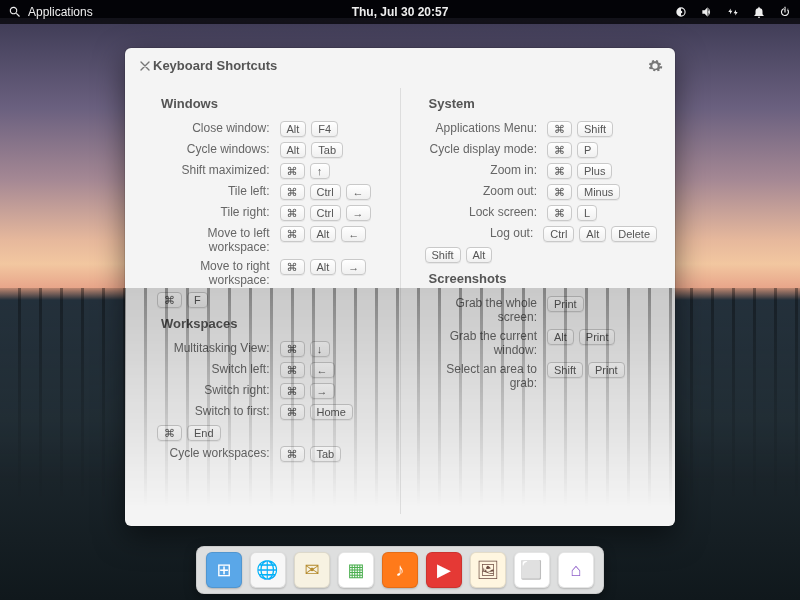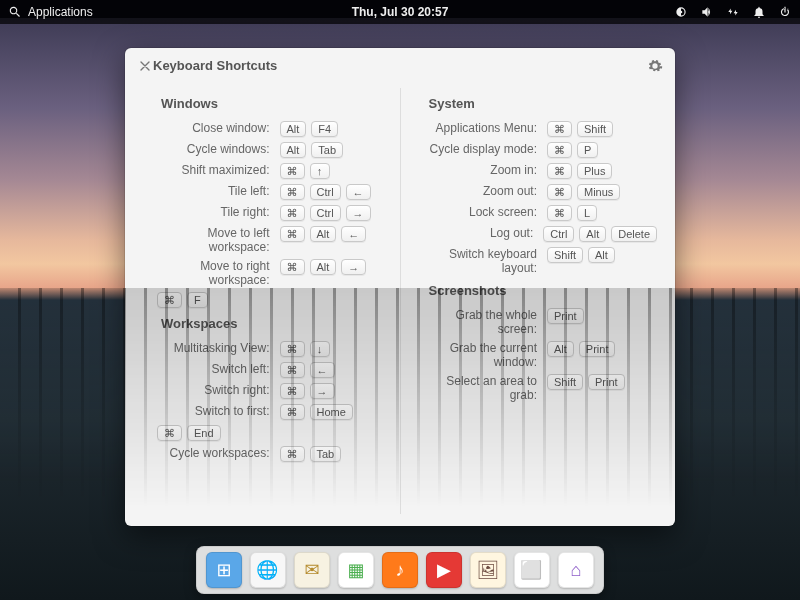--- a/index.html
+++ b/index.html
@@ -279,21 +279,20 @@
             </div>
             <div class="row">
               <div class="lbl">Log out:</div>
               <div class="keys">
                 <span class="key">Ctrl</span>
                 <span class="key">Alt</span>
                 <span class="key">Delete</span>
               </div>
             </div>
             <div class="row">
-              <div class="lbl">Switch keyboard layout:</div>
               <div class="keys">
                 <span class="key">Shift</span>
                 <span class="key">Alt</span>
               </div>
             </div>
           </div>
         <div class="section">Screenshots</div>
         <div>
             <div class="row">
               <div class="lbl">Grab the whole screen:</div>

